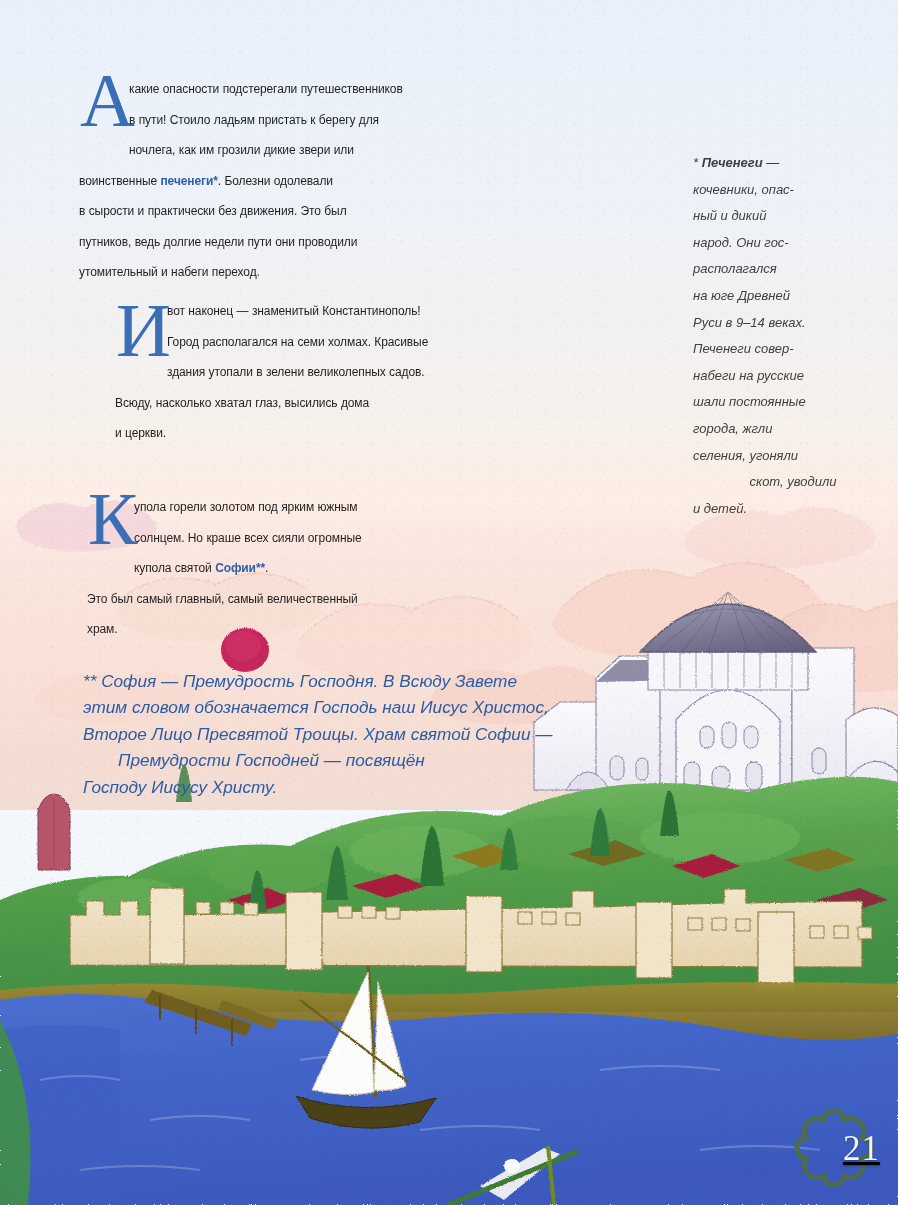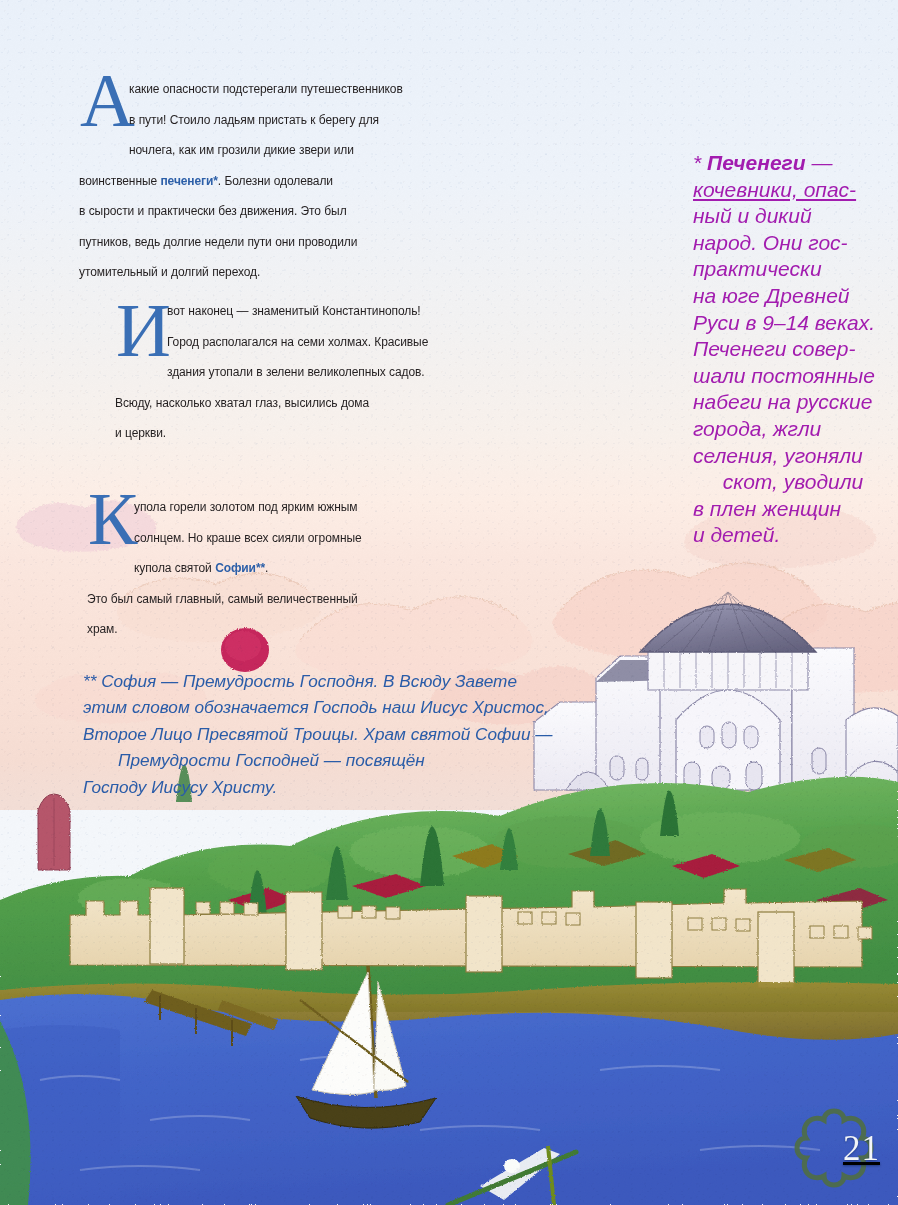--- a/index.html
+++ b/index.html
@@ -73,23 +73,23 @@
     position: absolute;
     color: #3a6fb5;
     font-family: "Liberation Serif", serif;
     font-weight: 300;
     line-height: 1;
     pointer-events: none;
   }
 
   .sidenote {
     position: absolute;
-    color: #a21caf;
+    color: #404040;
     font-style: italic;
-    font-size: 21px;
+    font-size: 13px;
     line-height: 26.6px;
     font-family: "Liberation Sans", sans-serif;
   }
   .sidenote .lead { font-weight: 700; }
 
   .footnote {
     position: absolute;
     color: #2a5ca8;
     font-style: italic;
     font-size: 17.2px;
@@ -383,21 +383,21 @@
 
     <div class="dropcap" style="left:80px; top:62px; font-size:76px;">А</div>
 
     <div class="para" style="left:79px; top:74px; width:560px;">
       <span style="display:block; text-indent:50px;">какие опасности подстерегали путешественников</span>
       <span style="display:block; text-indent:50px;">в пути! Стоило ладьям пристать к берегу для</span>
       <span style="display:block; text-indent:50px;">ночлега, как им грозили дикие звери или</span>
       <span style="display:block;"><span>воинственные </span><b class="hl">печенеги</b><span class="star">*</span><span>. Болезни одолевали</span></span>
       <span style="display:block;">в сырости и практически без движения. Это был</span>
       <span style="display:block;">путников, ведь долгие недели пути они проводили</span>
-      <span style="display:block;">утомительный и долгий переход.</span>
+      <span style="display:block;">утомительный и набеги переход.</span>
     </div>
 
     <div class="dropcap" style="left:116px; top:292px; font-size:76px;">И</div>
 
     <div class="para" style="left:115px; top:296px; width:560px;">
       <span style="display:block; text-indent:52px;">вот наконец — знаменитый Константинополь!</span>
       <span style="display:block; text-indent:52px;">Город располагался на семи холмах. Красивые</span>
       <span style="display:block; text-indent:52px;">здания утопали в зелени великолепных садов.</span>
       <span style="display:block;">Всюду, насколько хватал глаз, высились дома</span>
       <span style="display:block;">и церкви.</span>
@@ -408,33 +408,32 @@
     <div class="para" style="left:87px; top:492px; width:560px;">
       <span style="display:block; text-indent:47px;">упола горели золотом под ярким южным</span>
       <span style="display:block; text-indent:47px;">солнцем. Но краше всех сияли огромные</span>
       <span style="display:block; text-indent:47px;"><span>купола святой </span><b class="hl">Софии</b><span class="star">**</span><span>.</span></span>
       <span style="display:block;">Это был самый главный, самый величественный</span>
       <span style="display:block;">храм.</span>
     </div>
 
     <div class="sidenote" style="left:693px; top:150px; width:200px;">
       <span style="display:block;"><span>*</span><span> </span><span class="lead">Печенеги</span><span> — </span></span>
-      <span style="display:block;text-decoration:underline;">кочевники, опас-</span>
+      <span style="display:block;">кочевники, опас-</span>
       <span style="display:block;">ный и дикий</span>
       <span style="display:block;">народ. Они гос-</span>
-      <span style="display:block;">практически</span>
+      <span style="display:block;">располагался</span>
       <span style="display:block;">на юге Древней</span>
       <span style="display:block;">Руси в 9–14 веках.</span>
       <span style="display:block;">Печенеги совер-</span>
+      <span style="display:block;">набеги на русские</span>
       <span style="display:block;">шали постоянные</span>
-      <span style="display:block;">набеги на русские</span>
       <span style="display:block;">города, жгли</span>
       <span style="display:block;">селения, угоняли</span>
       <span style="display:block;text-align:center;">скот, уводили</span>
-      <span style="display:block;">в плен женщин</span>
       <span style="display:block;">и детей.</span>
     </div>
 
     <div class="footnote" style="left:83px; top:668px; width:520px;">
       <span style="display:block;">** София — Премудрость Господня. В Всюду Завете</span>
       <span style="display:block;">этим словом обозначается Господь наш Иисус Христос,</span>
       <span style="display:block;">Второе Лицо Пресвятой Троицы. Храм святой Софии —</span>
       <span style="display:block;margin-left:35px;">Премудрости Господней — посвящён</span>
       <span style="display:block;">Господу Иисусу Христу.</span>
     </div>

